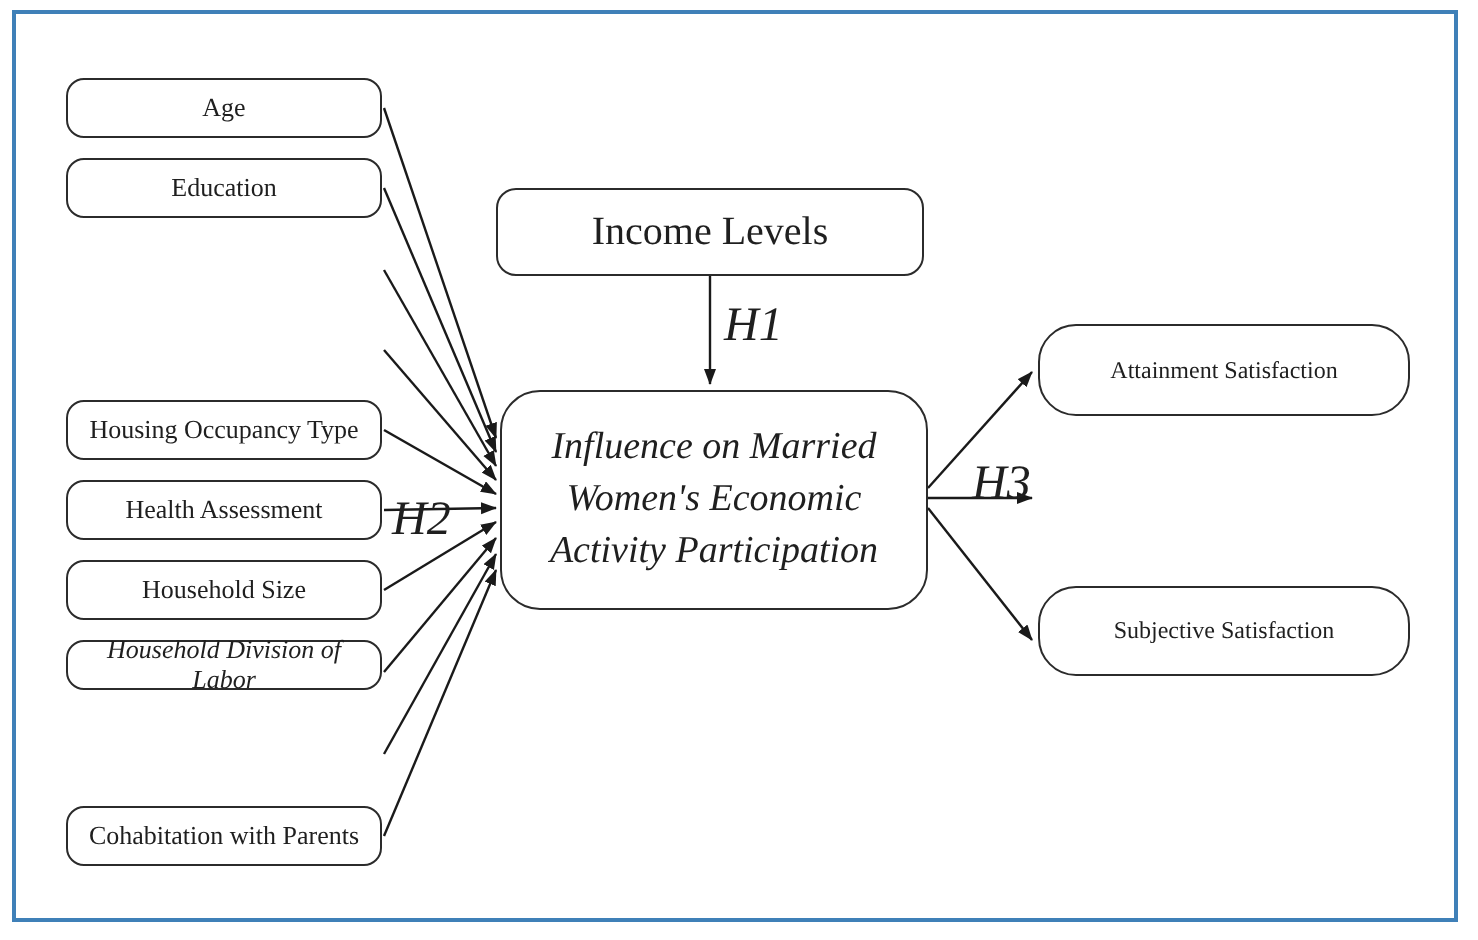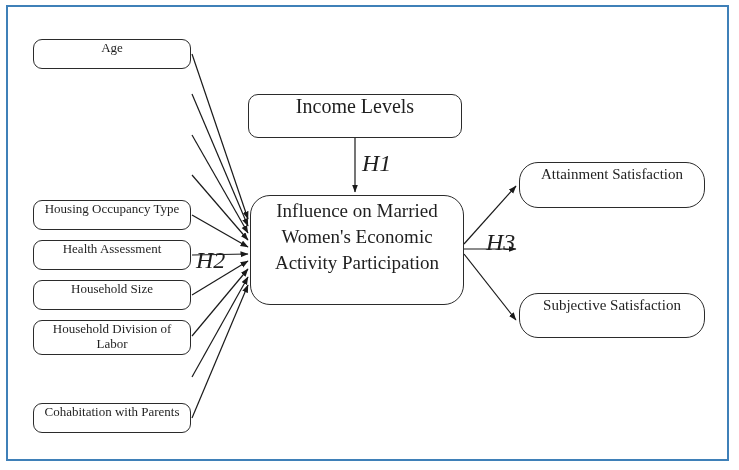--- a/index.html
+++ b/index.html
@@ -33,56 +33,58 @@
     height: 470px;
     pointer-events: none;
   }
   .node {
     position: absolute;
     box-sizing: border-box;
     border: 1.6px solid #2b2b2b;
     background: #ffffff;
     color: #1f1f1f;
     display: flex;
+    align-items: center;
     justify-content: center;
     text-align: center;
   }
   .factor {
     left: 33px;
     width: 158px;
     height: 30px;
     border-radius: 9px;
     font-size: 13px;
     line-height: 1.12;
     padding: 1px 8px;
   }
-  .factor.tall { height: 35px; }
+  .factor.tall { height: 25px; font-style: italic; }
   .income-box {
     left: 248px;
     top: 94px;
     width: 214px;
     height: 44px;
     border-radius: 10px;
     font-size: 20px;
   }
   .center-box {
     left: 250px;
     top: 195px;
     width: 214px;
     height: 110px;
     border-radius: 20px;
     font-size: 19px;
     line-height: 1.38;
     padding: 2px 19px;
+    font-style: italic;
   }
   .outcome {
     left: 519px;
     width: 186px;
     border-radius: 19px;
-    font-size: 15px;
+    font-size: 12px;
     line-height: 1.25;
     padding: 2px 14px;
   }
   .hyp-label {
     position: absolute;
     color: #1f1f1f;
     font-size: 24px;
     background: transparent;
     font-style: italic;
   }
@@ -113,20 +115,23 @@
       <line x1="355" y1="138" x2="355" y2="192" marker-end="url(#ah)"></line>
       <line x1="464" y1="244" x2="516" y2="186" marker-end="url(#ah)"></line>
       <line x1="464" y1="249" x2="516" y2="249" marker-end="url(#ah)"></line>
       <line x1="464" y1="254" x2="516" y2="320" marker-end="url(#ah)"></line>
     </g>
   </svg>
 
   <div class="node factor" style="top:39px">
     <span>Age</span>
   </div>
+  <div class="node factor" style="top:79px">
+    <span>Education</span>
+  </div>
   <div class="node factor" style="top:240px">
     <span>Health Assessment</span>
   </div>
   <div class="node factor" style="top:200px">
     <span>Housing Occupancy Type</span>
   </div>
   <div class="node factor" style="top:280px">
     <span>Household Size</span>
   </div>
   <div class="node factor tall" style="top:320px">

